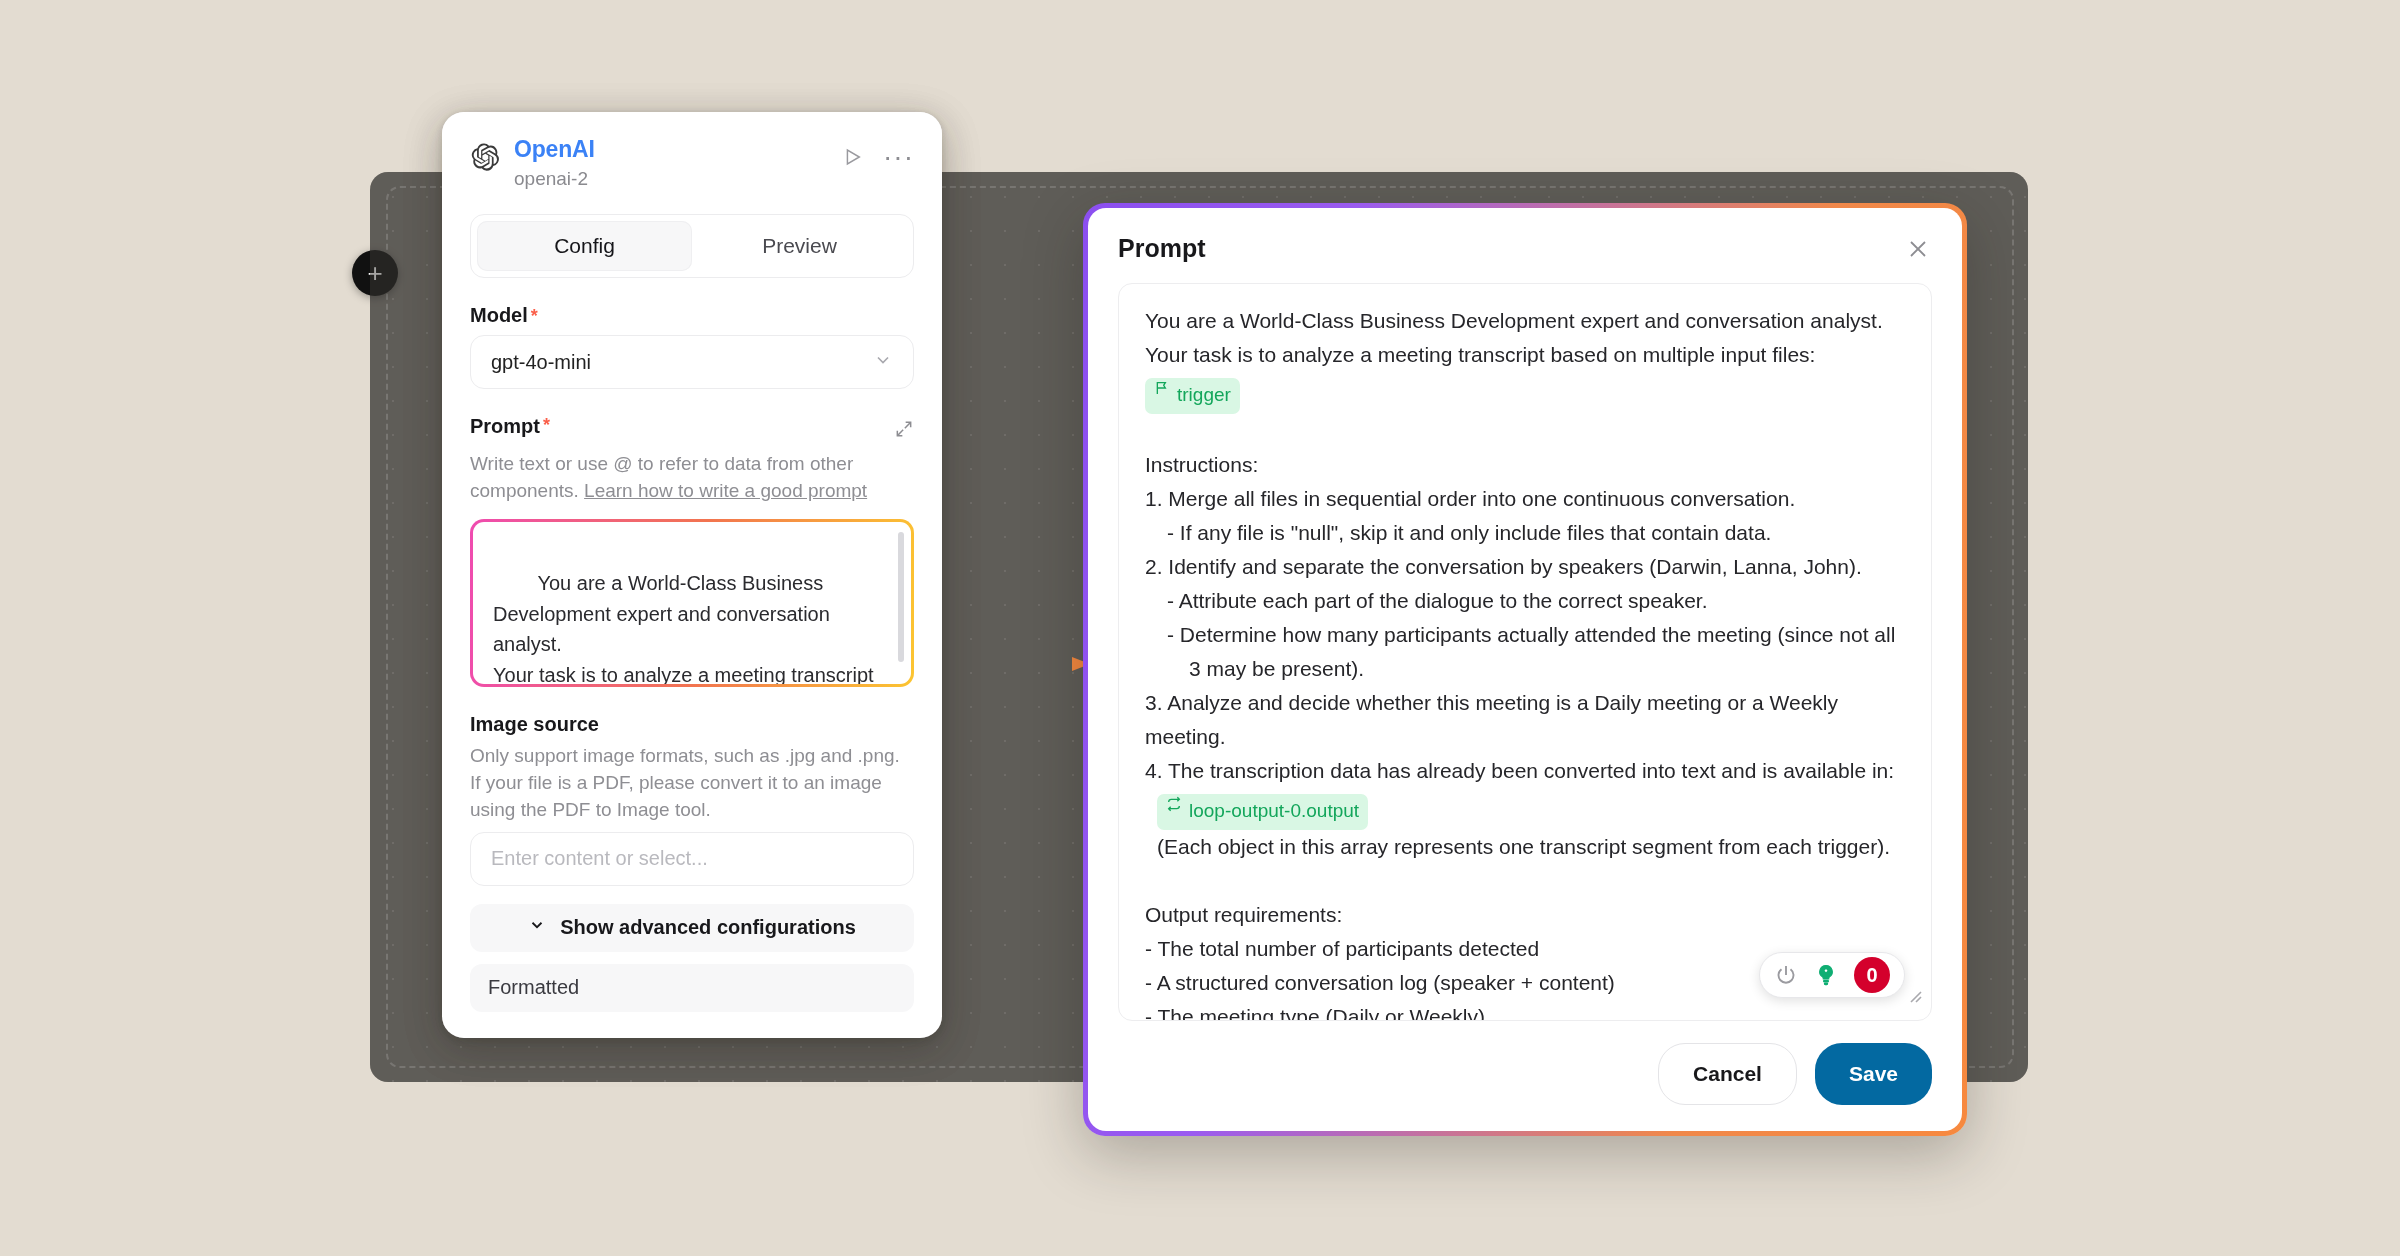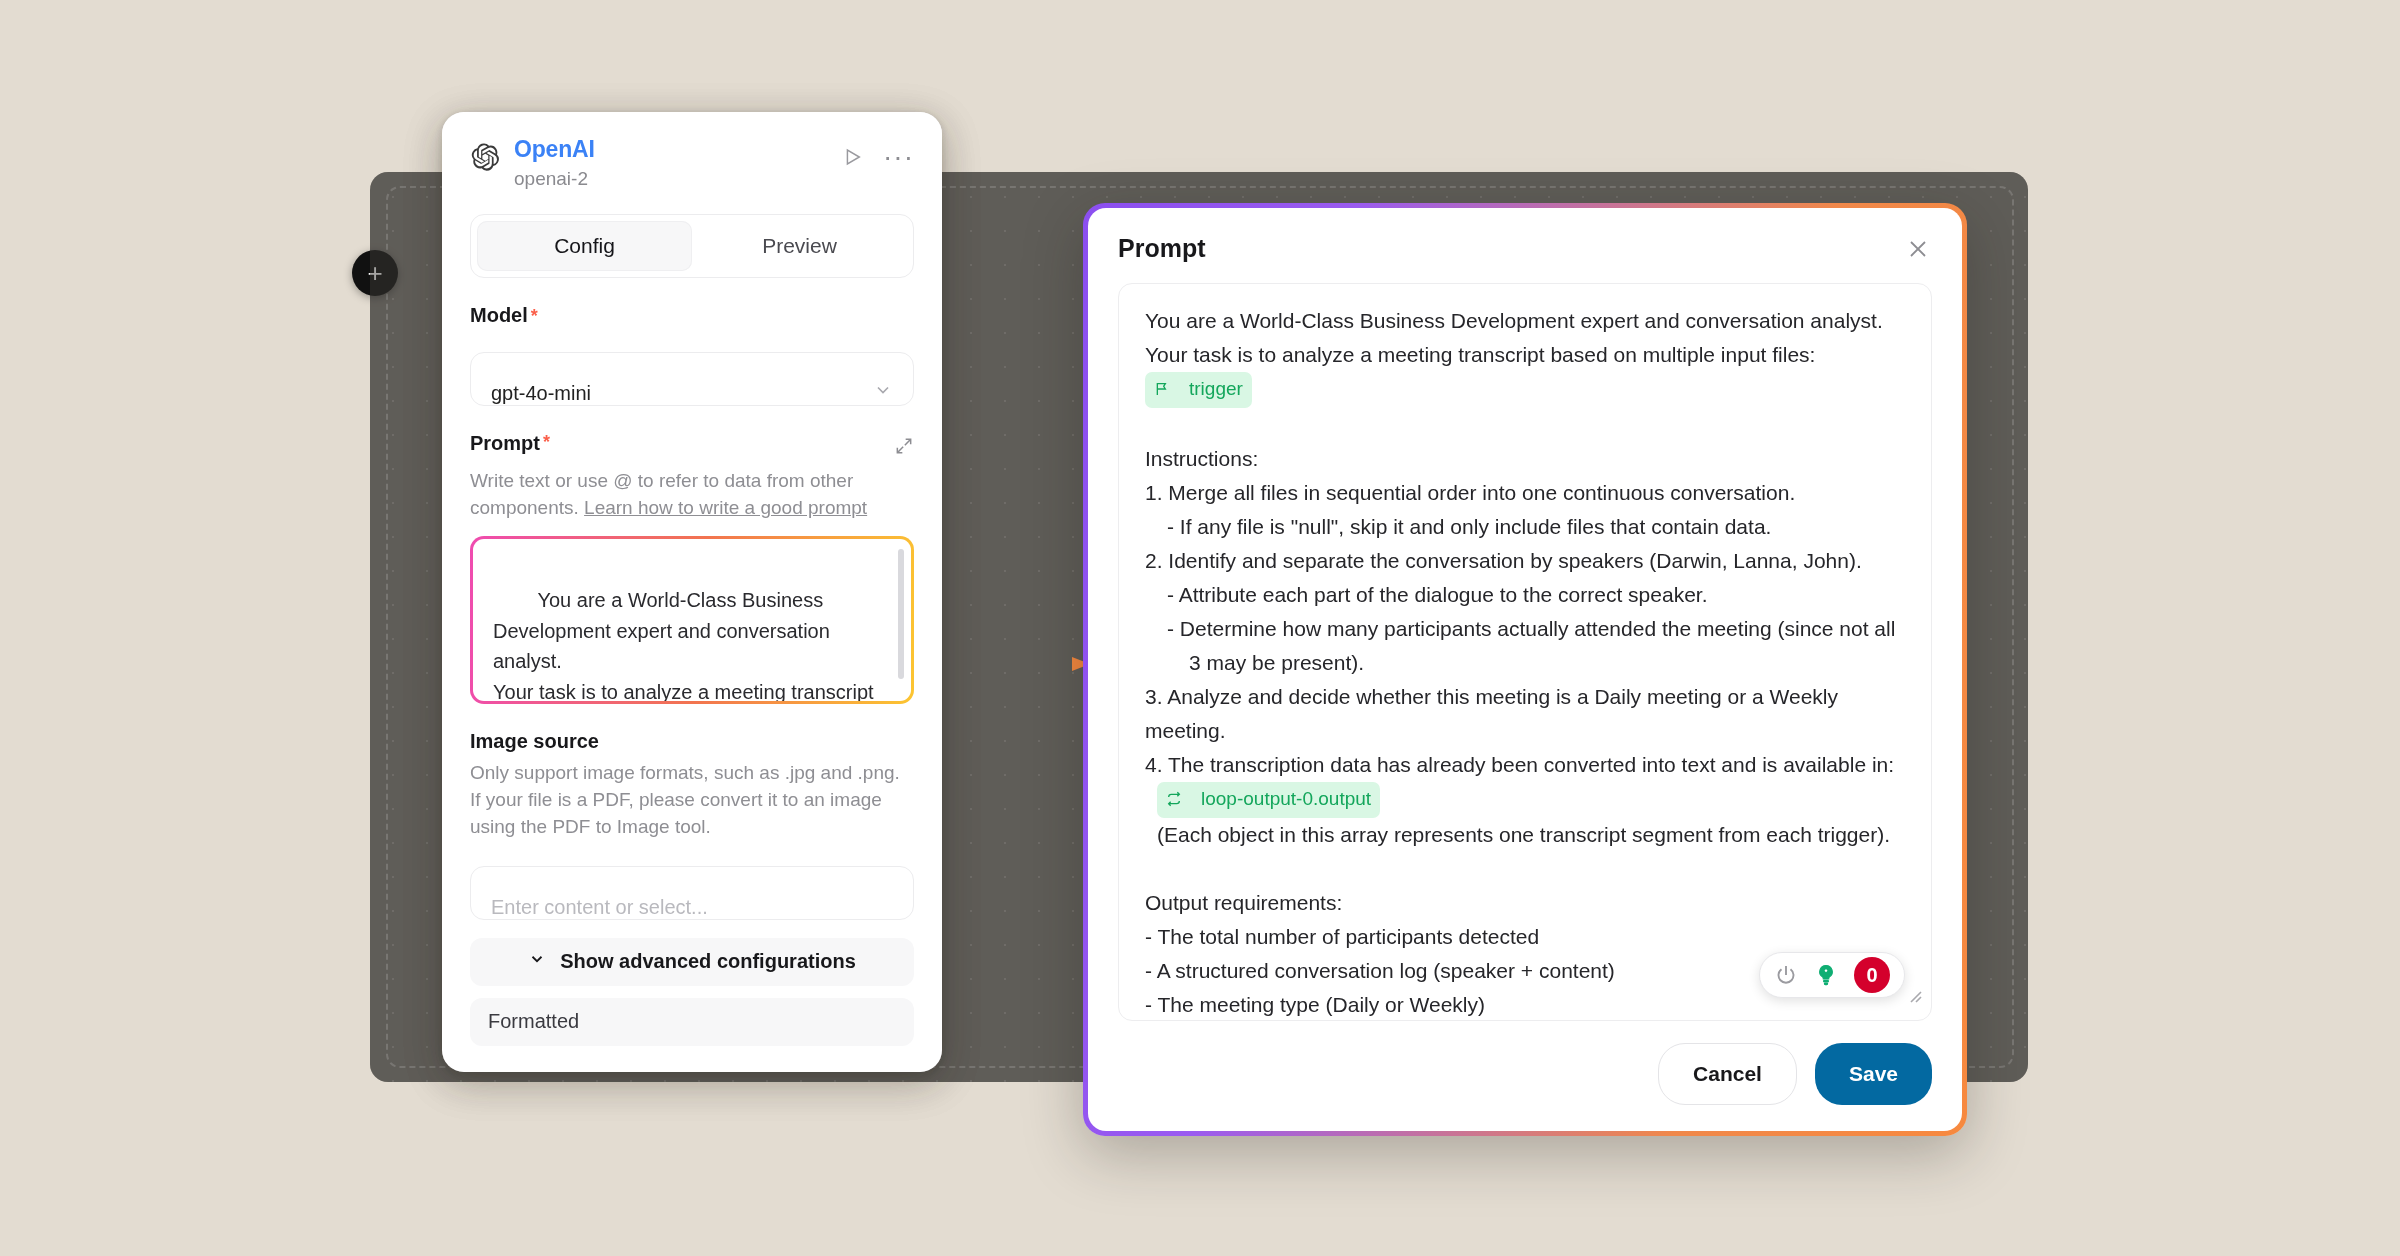--- a/index.html
+++ b/index.html
@@ -65,23 +65,23 @@
   }
   .tab.active { background: #f7f7f8; font-weight: 400; color: #16161a; box-shadow: inset 0 0 0 1px #efeff1; }
 
   
   .field-label { margin-top: 26px; font-size: 20px; font-weight: 700; color: #18181b; }
   .req { color: #fa5f4a; font-size: 18px; margin-left: 3px; }
   .field-help { font-size: 19px; color: #8e8e93; line-height: 1.42; margin-top: 7px; }
   .field-help a { color: #8e8e93; text-decoration: underline; }
 
   .select-box, .input-box {
-    margin-top: 25px; height: 54px;
+    margin-top: 8px; height: 54px;
     border: 1.5px solid #ececee; border-radius: 14px;
-    display: flex; align-items: flex-end; padding: 0 20px;
+    display: flex; align-items: center; padding: 0 20px;
     font-size: 20px; color: #222;
   }
   .select-box .chev { margin-left: auto; color: #a8a8ae; }
   .input-box { color: #b9b9be; }
 
   .adv-row {
     margin-top: 18px; height: 48px; border-radius: 12px;
     background: #f7f7f8; display: flex; align-items: center; justify-content: center;
     gap: 14px; font-size: 20px; font-weight: 700; color: #18181b;
   }
@@ -139,21 +139,21 @@
   .modal-body {
     margin-top: 20px; flex: 1 1 auto;
     border: 1.5px solid #ededef; border-radius: 14px;
     padding: 20px 26px; position: relative;
     font-size: 21px; line-height: 1.62; color: #26262a;
     overflow: hidden;
   }
   .modal-body p { margin: 0; }
   .blank { height: 1.62em; }
   .token {
-    display: inline-flex; align-items: center; gap: 19px;
+    display: inline-flex; align-items: flex-start; gap: 7px;
     background: #d9f7e4; color: #13a65b; border-radius: 7px;
     padding: 2px 9px 3px; font-size: 19px; font-weight: 500;
   }
   .token svg { flex: 0 0 auto; }
 
   .float-toolbar {
     position: absolute; right: 26px; bottom: 22px;
     height: 46px; border-radius: 23px; background: #fff;
     border: 1.5px solid #e7e7ea; box-shadow: 0 3px 12px rgba(0,0,0,.12);
     display: flex; align-items: center; gap: 16px; padding: 0 14px;

